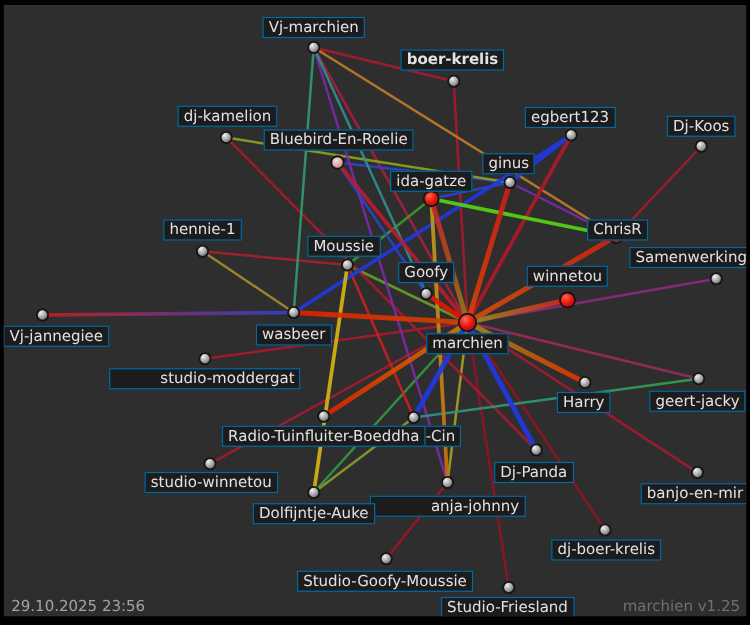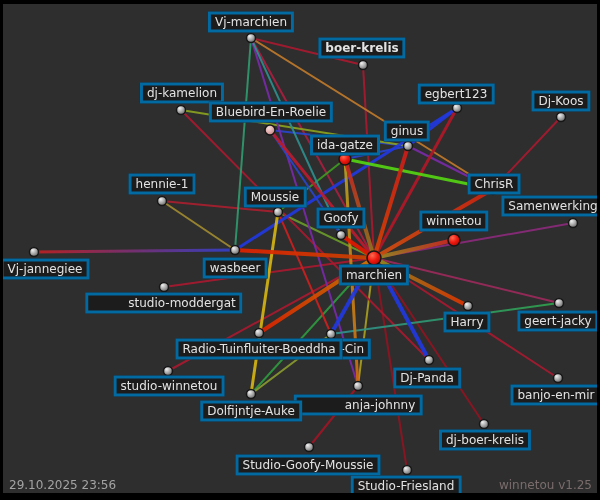--- a/index.html
+++ b/index.html
@@ -4,21 +4,21 @@
 <style>
   html,body{margin:0;padding:0;background:#000;}
   .canvas{
     position:relative;width:600px;height:500px;box-sizing:border-box;
     background:#2e2e2e;border:solid #000;border-width:4px 3px 7px 3px;
     overflow:hidden;font-family:"DejaVu Sans",sans-serif;
   }
   .graph-svg{position:absolute;left:0;top:0;width:594px;height:489px;}
   .nodelabel{
     position:absolute;transform:translate(-50%,-50%);
-    background:#1c1c1c;border:3px solid #0369a1;color:#e2e2e2;
+    background:#1c1c1c;border:1px solid #0369a1;color:#e2e2e2;
     font-size:12px;line-height:15px;padding:0 4px;white-space:nowrap;
     z-index:5;
   }
   .footer-left,.footer-right{
     position:absolute;bottom:1px;font-size:12px;z-index:6;
   }
   .footer-left{left:6px;color:#a3a3a3;}
   .footer-right{right:5px;color:#7a6c6c;}
 </style>
 </head>
@@ -195,14 +195,14 @@
       <div class="nodelabel" style="left: 166px; top: 382px;">studio-winnetou</div>
       <div class="nodelabel" style="left: 553px; top: 391px;">banjo-en-mir</div>
       <div class="nodelabel" style="left: 355px; top: 401px; padding-left: 48px;">anja-johnny</div>
       <div class="nodelabel" style="left: 248px; top: 407px;">Dolfijntje-Auke</div>
       <div class="nodelabel" style="left: 482px; top: 436px;">dj-boer-krelis</div>
       <div class="nodelabel" style="left: 305px; top: 461px;">Studio-Goofy-Moussie</div>
       <div class="nodelabel" style="left: 403px; top: 482px;">Studio-Friesland</div>
     </div>
 
   <span class="footer-left">29.10.2025 23:56</span>
-  <span class="footer-right">winnetou v1.25</span>
+  <span class="footer-right">marchien v1.25</span>
 </div>
 
 </body></html>

